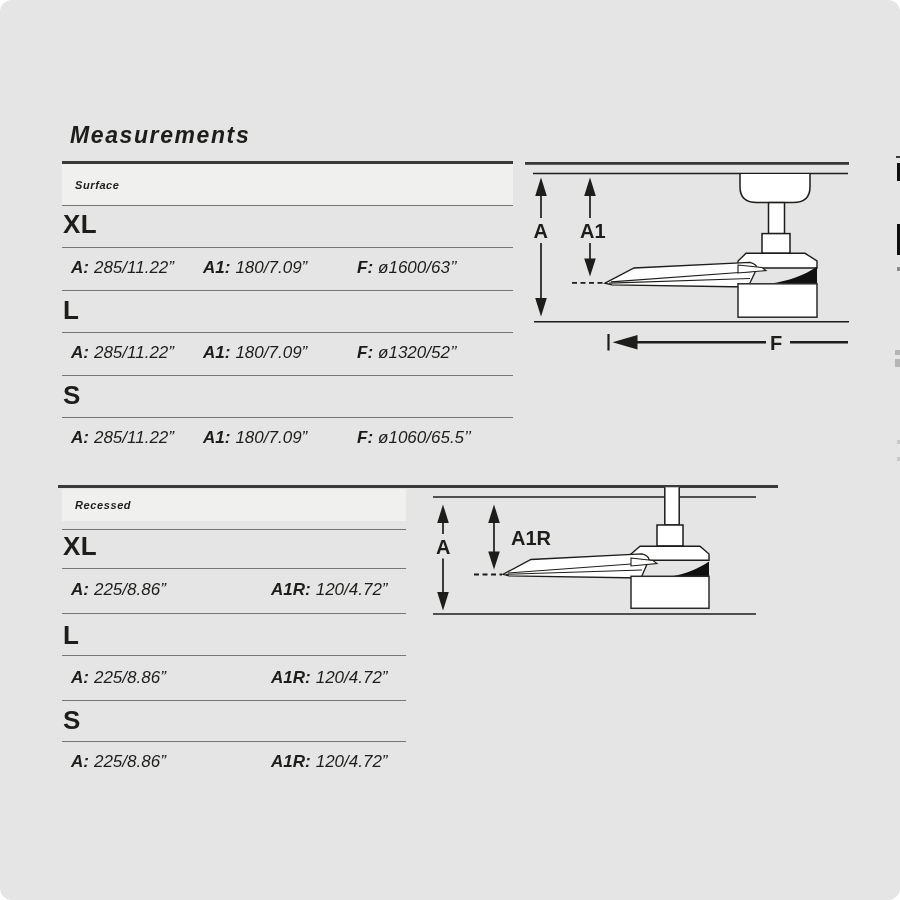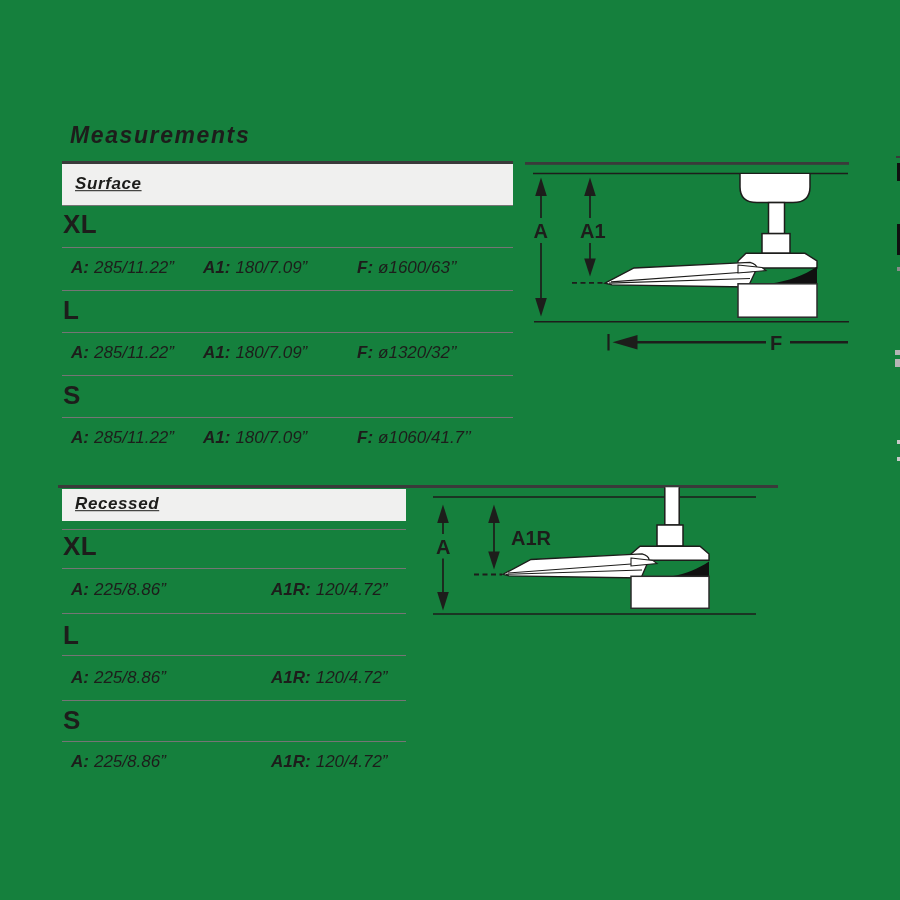--- a/index.html
+++ b/index.html
@@ -1,24 +1,24 @@
 <!DOCTYPE html>
 <html><head>
 <meta charset="utf-8">
 <style>
   html,body{margin:0;padding:0;background:#fff;}
-  .page{position:relative;width:900px;height:900px;background:#15803d;overflow:hidden;
-        font-family:"Liberation Sans",sans-serif;color:#1d1d1b;}
+  .page{position:relative;width:900px;height:900px;background:#e5e5e5;overflow:hidden;
+        font-family:"Liberation Sans",sans-serif;color:#1d1d1b;border-radius:12px;}
   .title{position:absolute;left:70px;top:122px;margin:0;font-size:23px;font-weight:bold;
          font-style:italic;letter-spacing:1.6px;color:#1d1d1b;}
   .rule{position:absolute;height:1px;background:#757575;}
   .rule-thick{position:absolute;background:#3a3a3a;}
   .band{position:absolute;background:#f0f0ef;}
   .band-label{position:absolute;left:13px;top:50%;transform:translateY(-54%);
-              font-size:17px;font-weight:bold;font-style:italic;letter-spacing:0.6px;text-decoration:underline;}
+              font-size:11px;font-weight:bold;font-style:italic;letter-spacing:0.6px;}
   .size-label{position:absolute;left:63px;font-size:26px;font-weight:bold;line-height:26px;
               letter-spacing:0.5px;}
   .datarow{position:absolute;left:8px;top:0;width:100%;height:20px;font-size:17px;line-height:20px;font-style:italic;}
   .spec{position:absolute;white-space:nowrap;}
   .spec b{font-weight:bold;margin-right:5px;}
   .s-c1{left:63px;} .s-c2{left:195px;} .s-c3{left:349px;text-align:right;}
   .r-c1{left:63px;} .r-c2{left:235px;margin-left:28px;}
   svg{position:absolute;overflow:visible;}
   svg text{font-family:"Liberation Sans",sans-serif;font-weight:bold;font-size:20px;fill:#1d1d1b;}
   .frag{position:absolute;}
@@ -44,30 +44,30 @@
       <span class="spec s-c2"><b>A1:</b><span>180/7.09”</span></span>
       <span class="spec s-c3"><b>F:</b><span>ø1600/63’’</span></span>
     </div>
     <div class="rule" style="left:62px;top:290px;width:451px"></div>
 
     <div class="size-label" style="top:297px">L</div>
     <div class="rule" style="left:62px;top:332px;width:451px"></div>
     <div class="datarow" style="top:343px">
       <span class="spec s-c1"><b>A:</b><span>285/11.22”</span></span>
       <span class="spec s-c2"><b>A1:</b><span>180/7.09”</span></span>
-      <span class="spec s-c3"><b>F:</b><span>ø1320/32’’</span></span>
+      <span class="spec s-c3"><b>F:</b><span>ø1320/52’’</span></span>
     </div>
     <div class="rule" style="left:62px;top:375px;width:451px"></div>
 
     <div class="size-label" style="top:382px">S</div>
     <div class="rule" style="left:62px;top:417px;width:451px"></div>
     <div class="datarow" style="top:428px">
       <span class="spec s-c1"><b>A:</b><span>285/11.22”</span></span>
       <span class="spec s-c2"><b>A1:</b><span>180/7.09”</span></span>
-      <span class="spec s-c3"><b>F:</b><span>ø1060/41.7’’</span></span>
+      <span class="spec s-c3"><b>F:</b><span>ø1060/65.5’’</span></span>
     </div>
   </section>
 
   <svg style="left:520px;top:155px" width="335" height="205" viewBox="520 155 335 205">
     <g>
       <rect x="525" y="162" width="324" height="2.8" fill="#3a3a3a"></rect>
       <line x1="533" y1="173.6" x2="848" y2="173.6" stroke="#1d1d1b" stroke-width="1.5"></line>
     </g>
     <path d="M740,174 L740,187 C740,199 748,202.6 757,202.6 L793,202.6 C802,202.6 810,199 810,187 L810,174" fill="#fff" stroke="#1d1d1b" stroke-width="1.5"></path>
     <rect x="768.5" y="202.6" width="16" height="31" fill="#fff" stroke="#1d1d1b" stroke-width="1.5"></rect>

